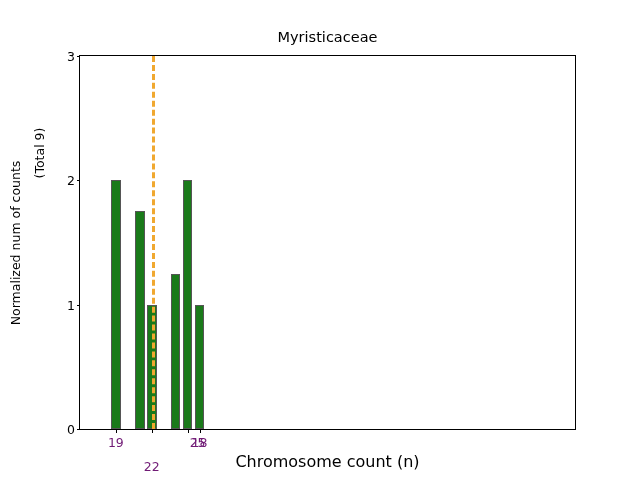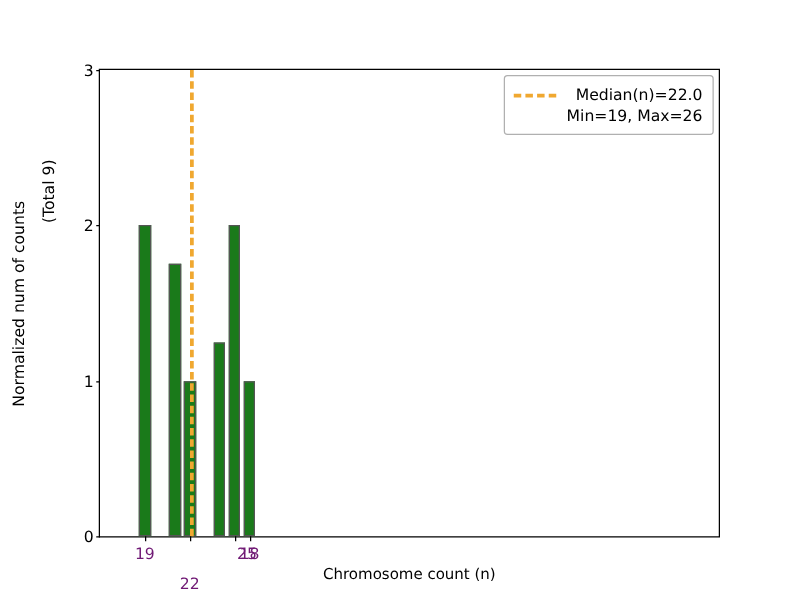--- a/index.html
+++ b/index.html
@@ -102,21 +102,21 @@
     white-space: nowrap;
   }
 
   
   #xlabel {
     position: absolute;
     left: 79px;
     top: 452px;
     width: 497px;
     text-align: center;
-    font-size: 12px;
+    font-size: 16px;
     color: #000000;
   }
   #ylabel-wrap {
     position: absolute;
     left: 0px;
     top: 55px;
     width: 30px;
     height: 375px;
   }
   #ylabel {
@@ -173,38 +173,32 @@
     line-height: 17px;
     text-align: right;
     white-space: nowrap;
   }
 </style>
 </head>
 <body>
 
 <div id="figure">
 
+  <div id="chart-title">Myristicaceae</div>
 
   <div id="ylabel-wrap">
     <div id="ylabel">Normalized num of counts</div>
   </div>
 
   <div id="ylabel2-wrap">
     <div id="ylabel2">(Total 9)</div>
   </div>
 
   <div id="plot-area">
 
-    <div id="legend">
-      <div id="legend-swatch"></div>
-      <div id="legend-text">
-        <div>Median(n)=22.0</div>
-        <div>Min=19, Max=26</div>
-      </div>
-    </div>
   <div class="bar" style="left: 31.087px; width: 9.56522px; height: 248.667px; background: rgb(26, 122, 26); border-color: rgb(85, 85, 85);"></div>
       <div class="bar" style="left: 55px; width: 9.56522px; height: 217.583px; background: rgb(26, 122, 26); border-color: rgb(85, 85, 85);"></div>
       <div class="bar" style="left: 66.9565px; width: 9.56522px; height: 124.333px; background: rgb(26, 122, 26); border-color: rgb(85, 85, 85);"></div>
       <div class="bar" style="left: 90.8696px; width: 9.56522px; height: 155.417px; background: rgb(26, 122, 26); border-color: rgb(85, 85, 85);"></div>
       <div class="bar" style="left: 102.826px; width: 9.56522px; height: 248.667px; background: rgb(26, 122, 26); border-color: rgb(85, 85, 85);"></div>
       <div class="bar" style="left: 114.783px; width: 9.56522px; height: 124.333px; background: rgb(26, 122, 26); border-color: rgb(85, 85, 85);"></div>
       <div id="median-line" style="left: 71.7391px; border-left-color: rgb(240, 168, 48);"></div>
       <div class="ytick-mark" style="top: 373px;"></div>
       <div class="ytick-label" style="top: 373px;">0</div>
       <div class="ytick-mark" style="top: 248.667px;"></div>

